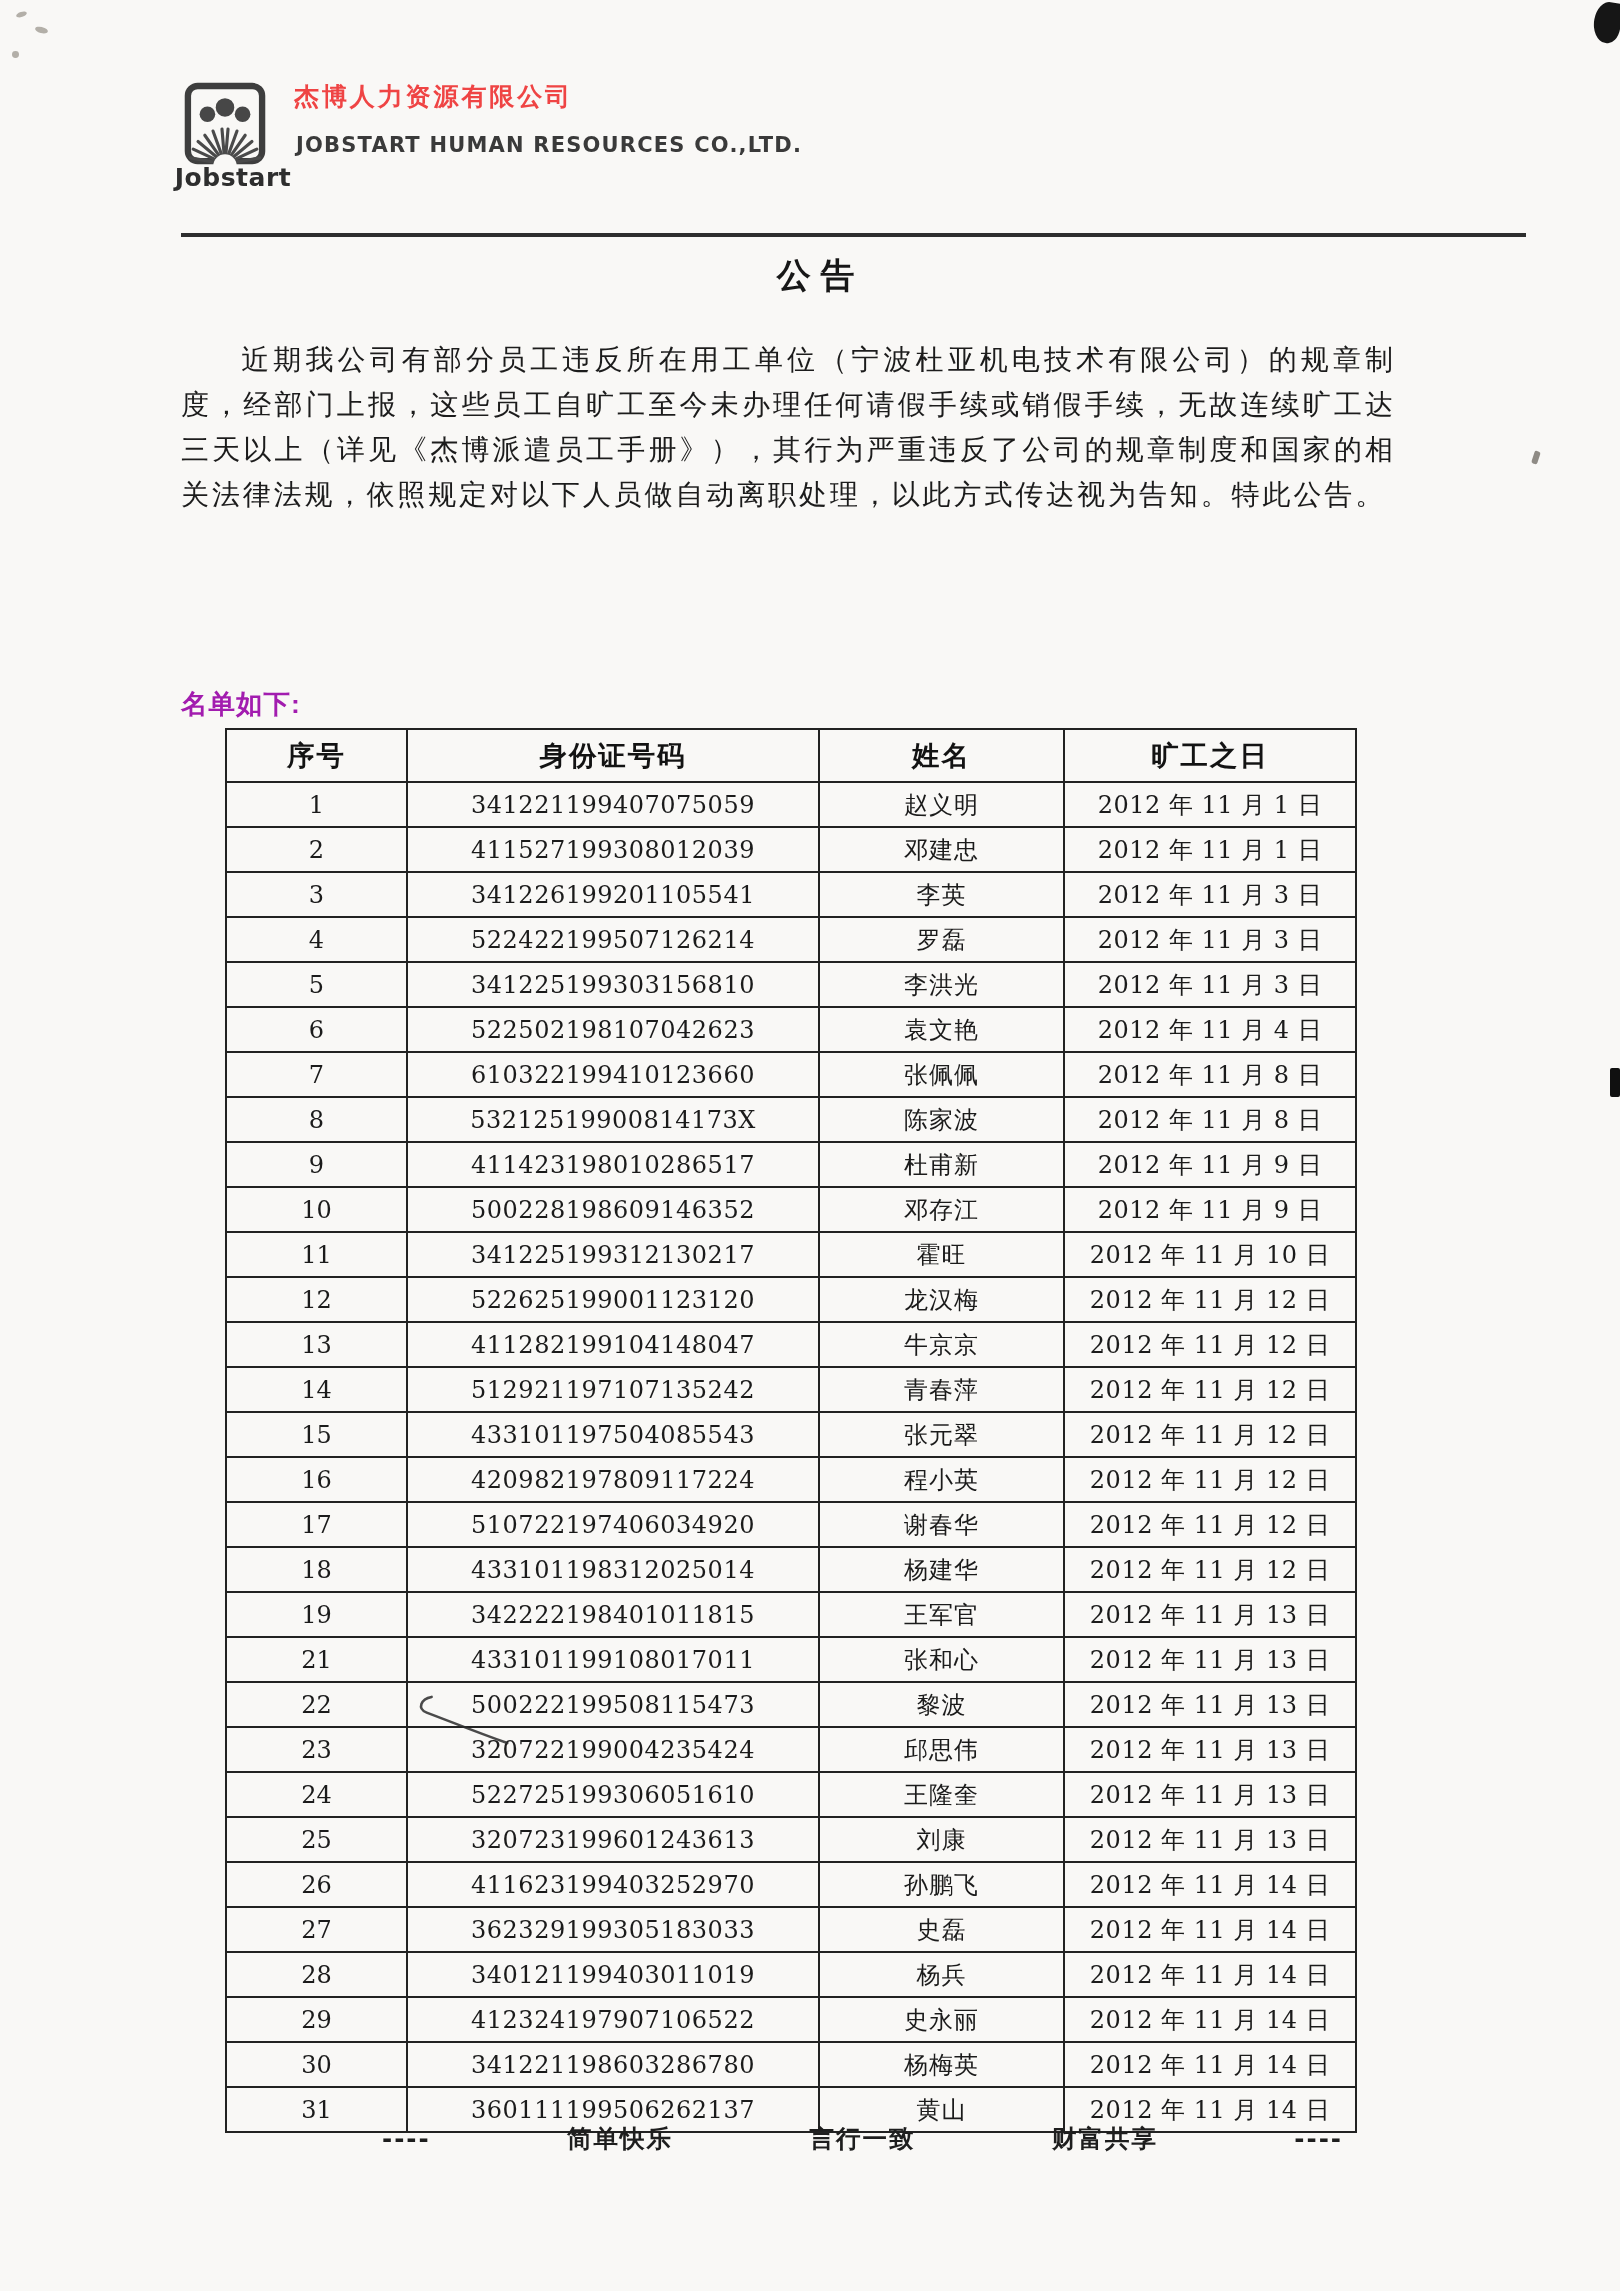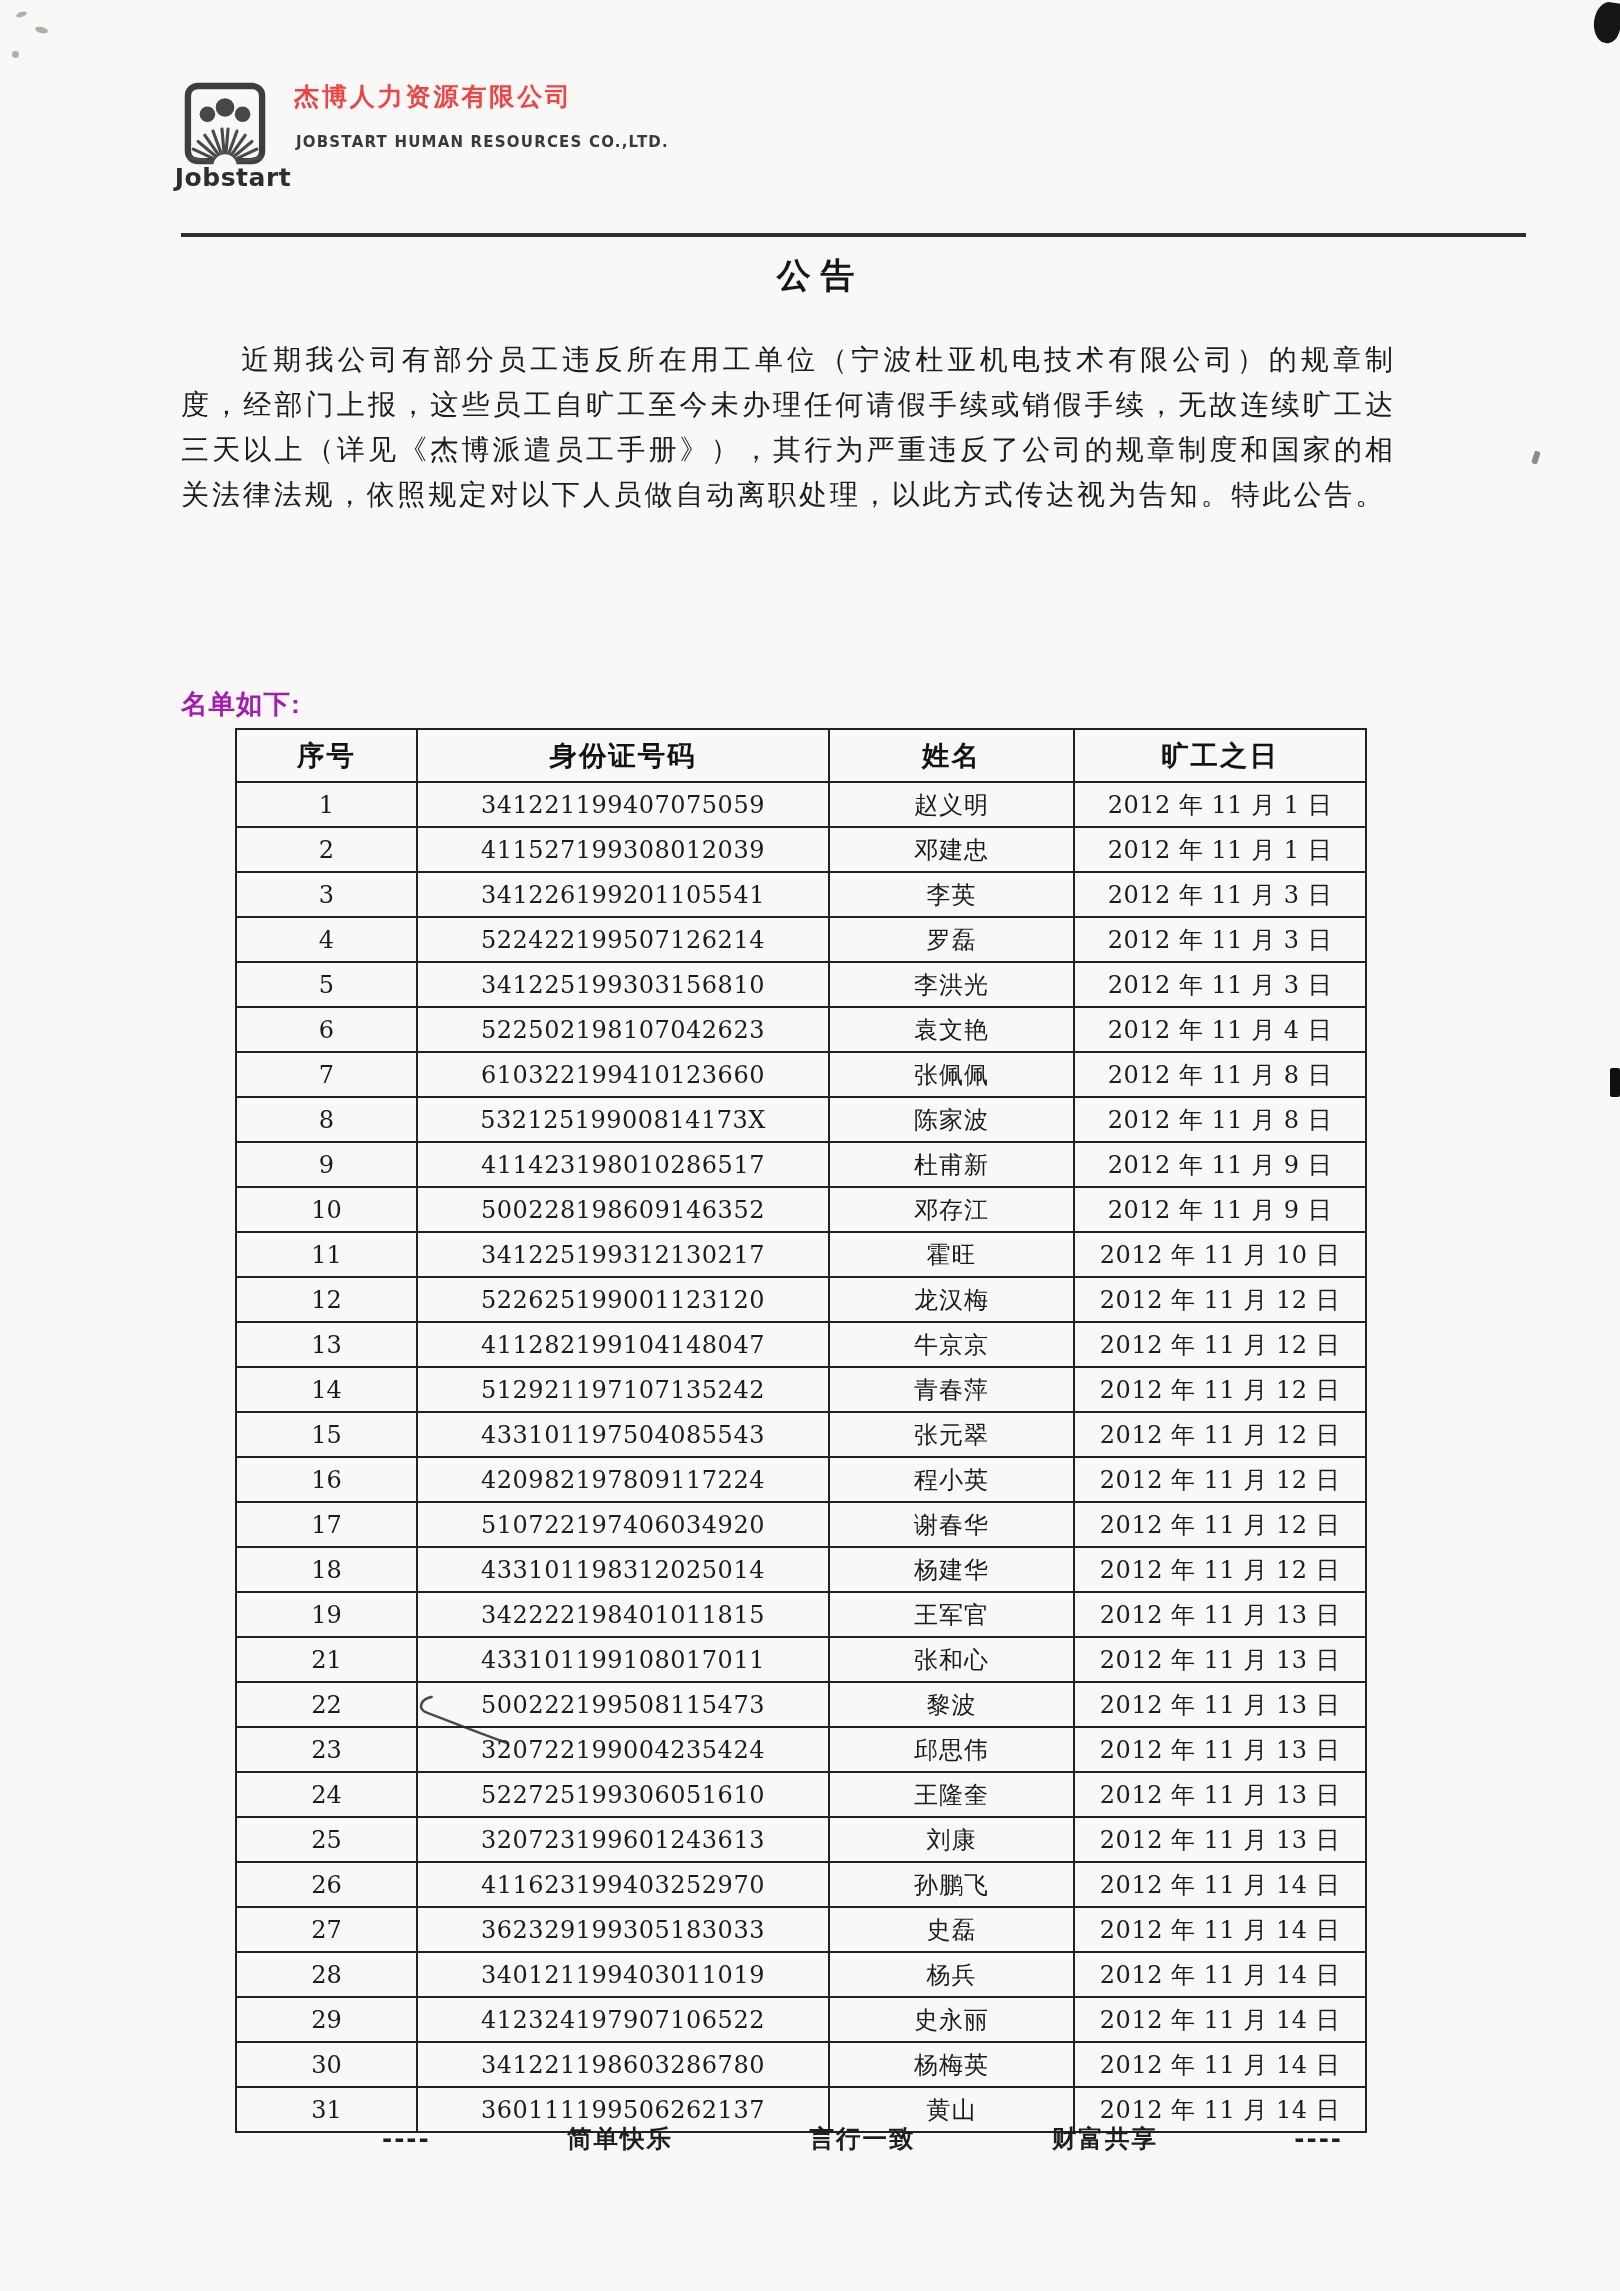--- a/index.html
+++ b/index.html
@@ -21,41 +21,41 @@
     font-weight:700;font-size:25px;color:#2e2e2e;letter-spacing:0.5px;text-align:center;
   }
   .company-cn{
     position:absolute;left:294px;top:80px;
     font-family:"DejaVu Sans","Liberation Sans",sans-serif;
     font-weight:700;font-size:25px;letter-spacing:2.9px;color:#ef4444;
   }
   .company-en{
     position:absolute;left:296px;top:133px;
     font-family:"DejaVu Sans","Liberation Sans",sans-serif;
-    font-weight:700;font-size:15px;letter-spacing:1.2px;color:#3a3a3a;
+    font-weight:700;font-size:21px;letter-spacing:1.2px;color:#3a3a3a;
   }
   .rule{position:absolute;left:181px;top:233px;width:1345px;height:3.9px;background:#2e2e2e;}
   
   .title{
     position:absolute;left:181px;top:253px;width:1279px;margin:0;
     text-align:center;font-size:34px;font-weight:700;letter-spacing:9.8px;color:#171717;
   }
   .body-text{
     position:absolute;left:181px;top:337px;width:1215px;margin:0;
     font-size:28px;line-height:45px;letter-spacing:2.9px;
     text-align:justify;text-indent:2.15em;color:#1c1c1c;
   }
   .list-label{
     position:absolute;left:181px;top:686px;
     font-family:Liberation Sans, sans-serif;
     font-weight:700;font-size:26.5px;color:#a21caf;letter-spacing:1px;text-align:right;
   }
   
   table.roster{
-    position:absolute;left:235px;top:728px;width:1130px;
+    position:absolute;left:225px;top:728px;width:1130px;
     border-collapse:collapse;table-layout:fixed;
     background:transparent;
   }
   table.roster col.c1{width:181px;}
   table.roster col.c2{width:412px;}
   table.roster col.c3{width:245px;}
   table.roster col.c4{width:292px;}
   table.roster th,table.roster td{
     border:2px solid #222;text-align:center;vertical-align:middle;
     overflow:hidden;white-space:nowrap;

